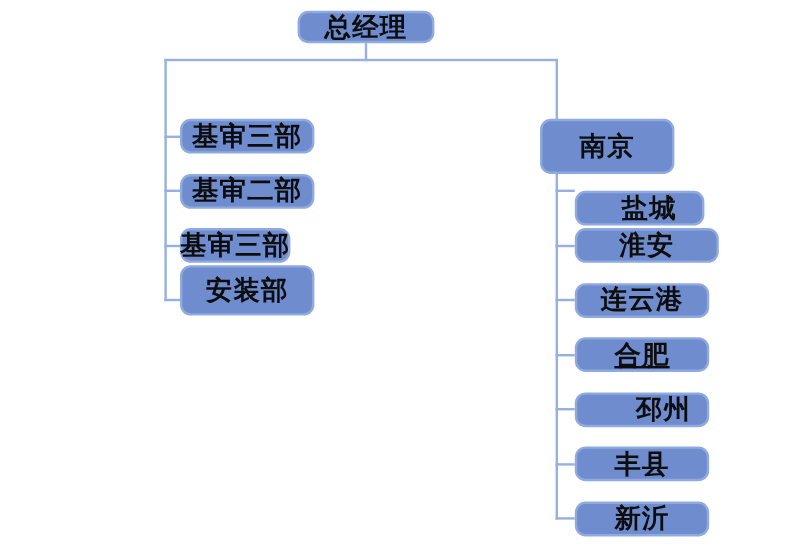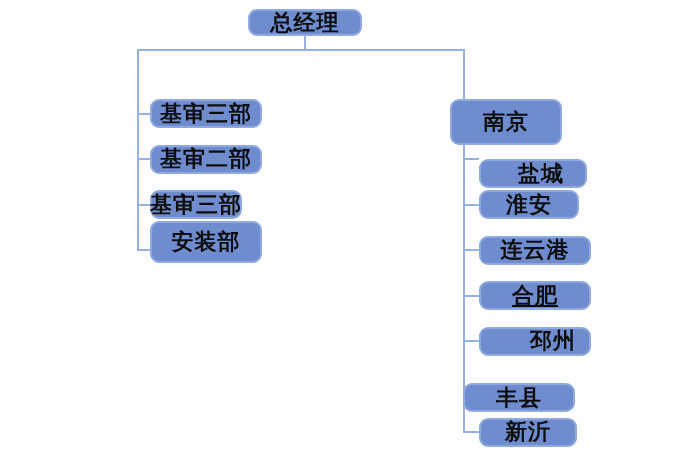--- a/index.html
+++ b/index.html
@@ -60,20 +60,20 @@
   <div class="node" id="root-node" style="left:248px; top:9px; width:114px; height:27px;">总经理</div>
   <div id="left-group">
       <div class="node" style="left: 150px; top: 99px; width: 112px; height: 29px;">基审三部</div>
       <div class="node" style="left: 150px; top: 144.5px; width: 112px; height: 29px; font-family: Liberation Mono, monospace;">基审二部</div>
       <div class="node" style="left: 150px; top: 190px; width: 92px; height: 29px;">基审三部</div>
       <div class="node" style="left: 150px; top: 221px; width: 112px; height: 42px;">安装部</div>
     </div>
   <div id="right-group">
       <div class="node" style="left: 450px; top: 99px; width: 112px; height: 46px;">南京</div>
       <div class="node" style="left: 479px; top: 159px; width: 108px; height: 29px; padding-left: 16px;">盐城</div>
-      <div class="node" style="left: 479px; top: 190px; width: 100px; height: 29px;">淮安</div>
+      <div class="node" style="left: 479px; top: 190px; width: 120px; height: 29px;">淮安</div>
       <div class="node" style="left: 479px; top: 235.5px; width: 112px; height: 29px;">连云港</div>
       <div class="node" style="left: 479px; top: 281px; width: 112px; height: 29px; text-decoration: underline;">合肥</div>
       <div class="node" style="left: 479px; top: 326.5px; width: 112px; height: 29px; padding-left: 36px;">邳州</div>
-      <div class="node" style="left: 463px; top: 372px; width: 112px; height: 29px; margin-top: 11px;">丰县</div>
-      <div class="node" style="left: 479px; top: 417.5px; width: 98px; height: 29px;">新沂</div>
+      <div class="node" style="left: 479px; top: 372px; width: 112px; height: 29px;">丰县</div>
+      <div class="node" style="left: 479px; top: 417.5px; width: 112px; height: 29px;">新沂</div>
     </div>
 </div>
 
 </body></html>

